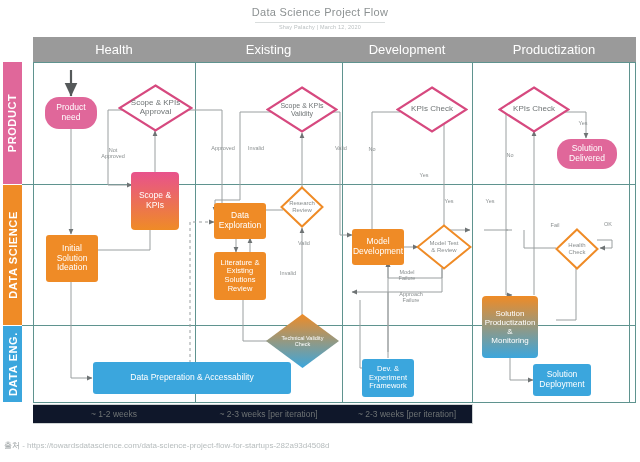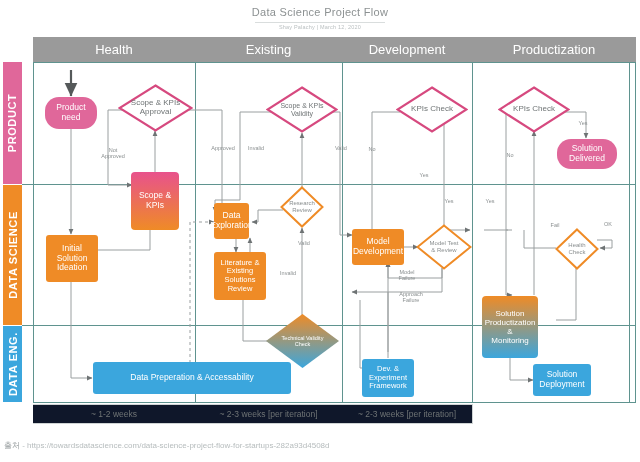--- a/index.html
+++ b/index.html
@@ -228,21 +228,21 @@
   <div class="node pill" style="left:557px;top:139px;width:60px;height:30px;white-space:pre-line;">Solution
 Delivered</div>
 
   <div class="node box-grad" style="left:131px;top:172px;width:48px;height:58px;white-space:pre-line;">Scope &amp;
 KPIs</div>
 
   <div class="node box-or" style="left:46px;top:235px;width:52px;height:47px;white-space:pre-line;">Initial
 Solution
 Ideation</div>
 
-  <div class="node box-or" style="left:214px;top:203px;width:35px;height:36px;white-space:pre-line;">Data
+  <div class="node box-or" style="left:214px;top:203px;width:52px;height:36px;white-space:pre-line;">Data
 Exploration</div>
 
   <div class="node box-or" style="left:214px;top:252px;width:52px;height:48px;white-space:pre-line;font-size:7.5px;">Literature &amp;
 Existing
 Solutions
 Review</div>
 
   <div class="dia dia-or" style="left:280px;top:186px;width:44px;height:42px;">
     <svg class="sh" viewBox="0 0 44 42" preserveAspectRatio="none">
         <polygon points="22,1.5 42.5,21 22,40.5 1.5,21" fill="#ffffff" stroke="#ef8b26" stroke-width="2"></polygon>

